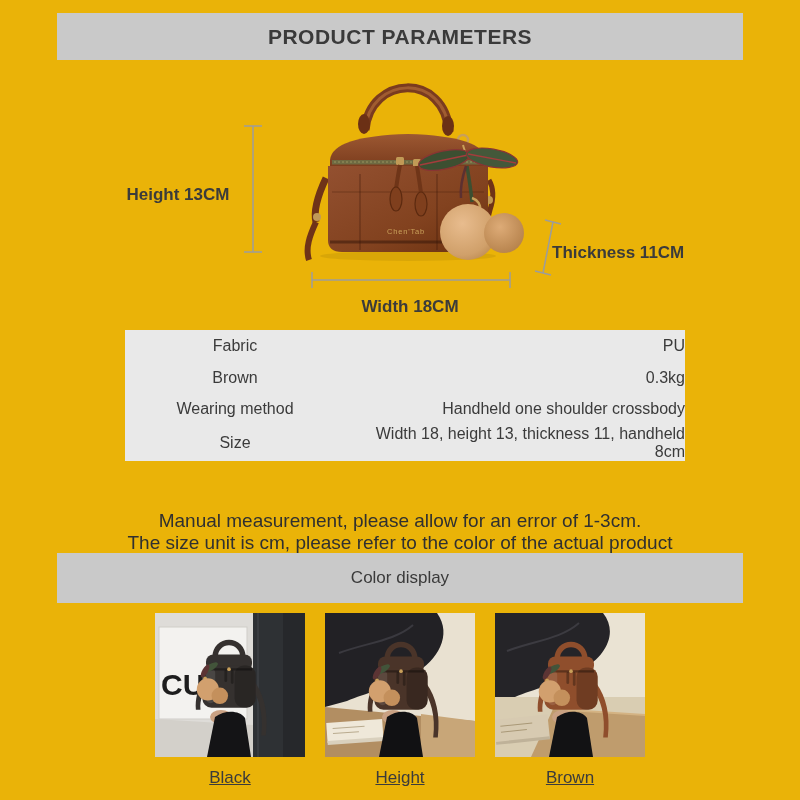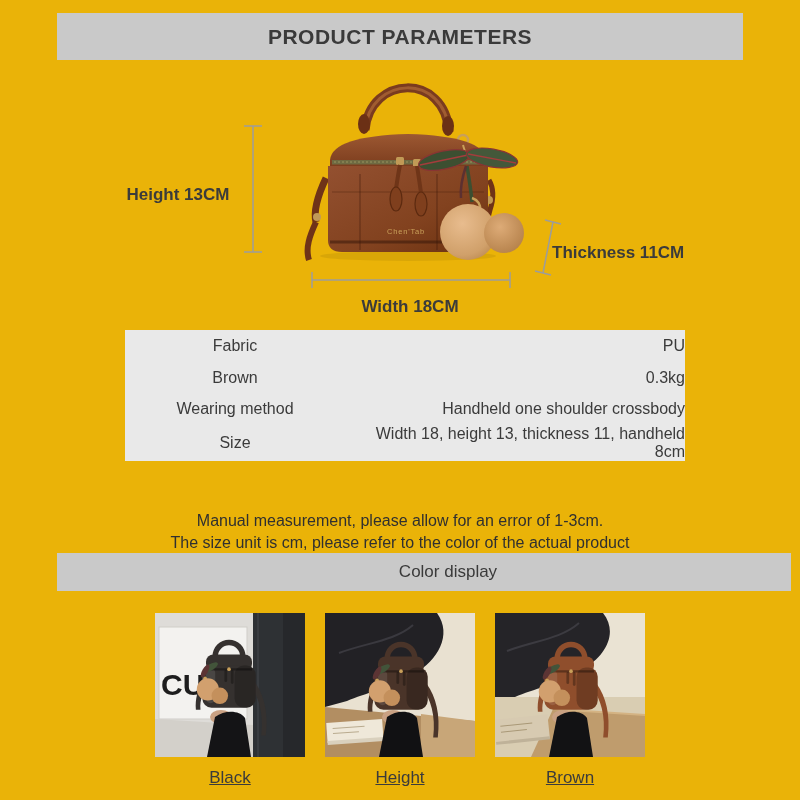--- a/index.html
+++ b/index.html
@@ -2,34 +2,34 @@
 <html><head>
 <meta charset="utf-8">
 <style>
   html,body{margin:0;padding:0;background:#ffffff;}
   .page{position:relative;width:800px;height:800px;background:#eab308;overflow:hidden;
         font-family:"Liberation Sans", sans-serif;color:#3b3b3b;}
   .bar{position:absolute;left:57px;width:686px;background:#c9c9c9;
        display:flex;align-items:center;justify-content:center;}
   .header-bar{top:13px;height:47px;}
   .header-bar .title{font-size:21px;font-weight:bold;letter-spacing:0.5px;color:#3a3a3a;}
-  .color-bar{top:553px;height:38px;padding-left:48px;}
+  .color-bar{top:553px;height:50px;}
   .color-bar .title{font-size:17px;color:#3a3a3a;}
   .diagram-svg{position:absolute;left:0;top:60px;width:800px;height:265px;}
   .meas-label{position:absolute;font-size:17px;font-weight:bold;color:#3b3b3b;white-space:nowrap;}
   .height-label{left:118px;top:185px;width:120px;text-align:center;}
   .width-label{left:330px;top:297px;width:160px;text-align:center;}
   .thickness-label{left:552px;top:243px;}
   .spec-table{position:absolute;left:125px;top:330px;width:560px;height:131px;background:#e9e9e9;
               display:flex;flex-direction:column;}
   .spec-row{flex:1;display:flex;align-items:center;font-size:16px;color:#3b3b3b;}
   .spec-label{width:220px;text-align:center;}
   .spec-value{flex:1;text-align:right;}
   .note{position:absolute;left:0;top:510px;width:800px;text-align:center;
-        font-size:16px;line-height:22px;color:#303030;}
+        font-size:19px;line-height:22px;color:#303030;}
   .variants{position:absolute;left:0;top:613px;width:800px;display:flex;
             justify-content:center;gap:20px;}
   .variant{width:150px;display:flex;flex-direction:column;align-items:center;text-decoration:underline;}
   .variant svg{display:block;width:150px;height:144px;}
   .variant-label{margin-top:11px;font-size:17px;color:#3b3b3b;}
   .defs-svg{position:absolute;width:0;height:0;}
 </style>
 </head>
 <body>
 

